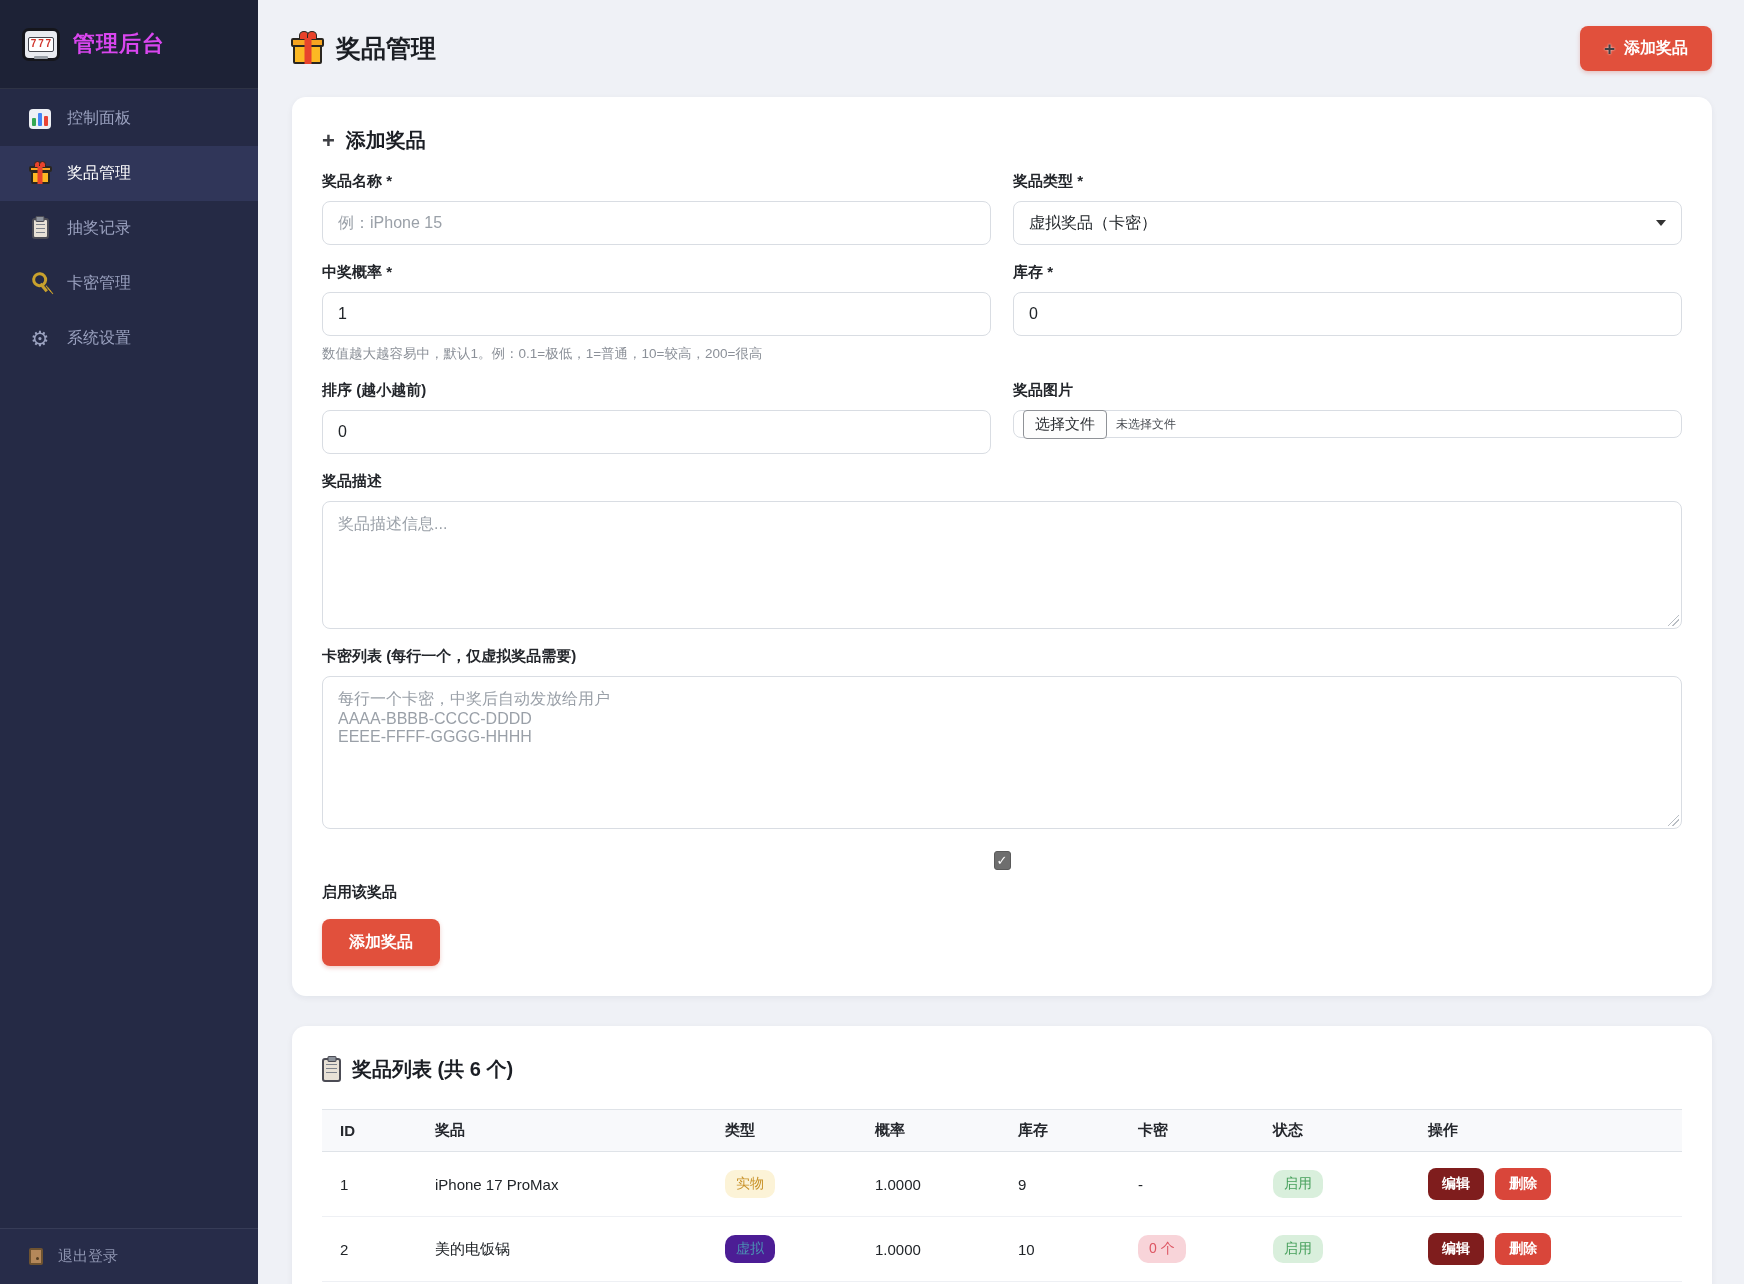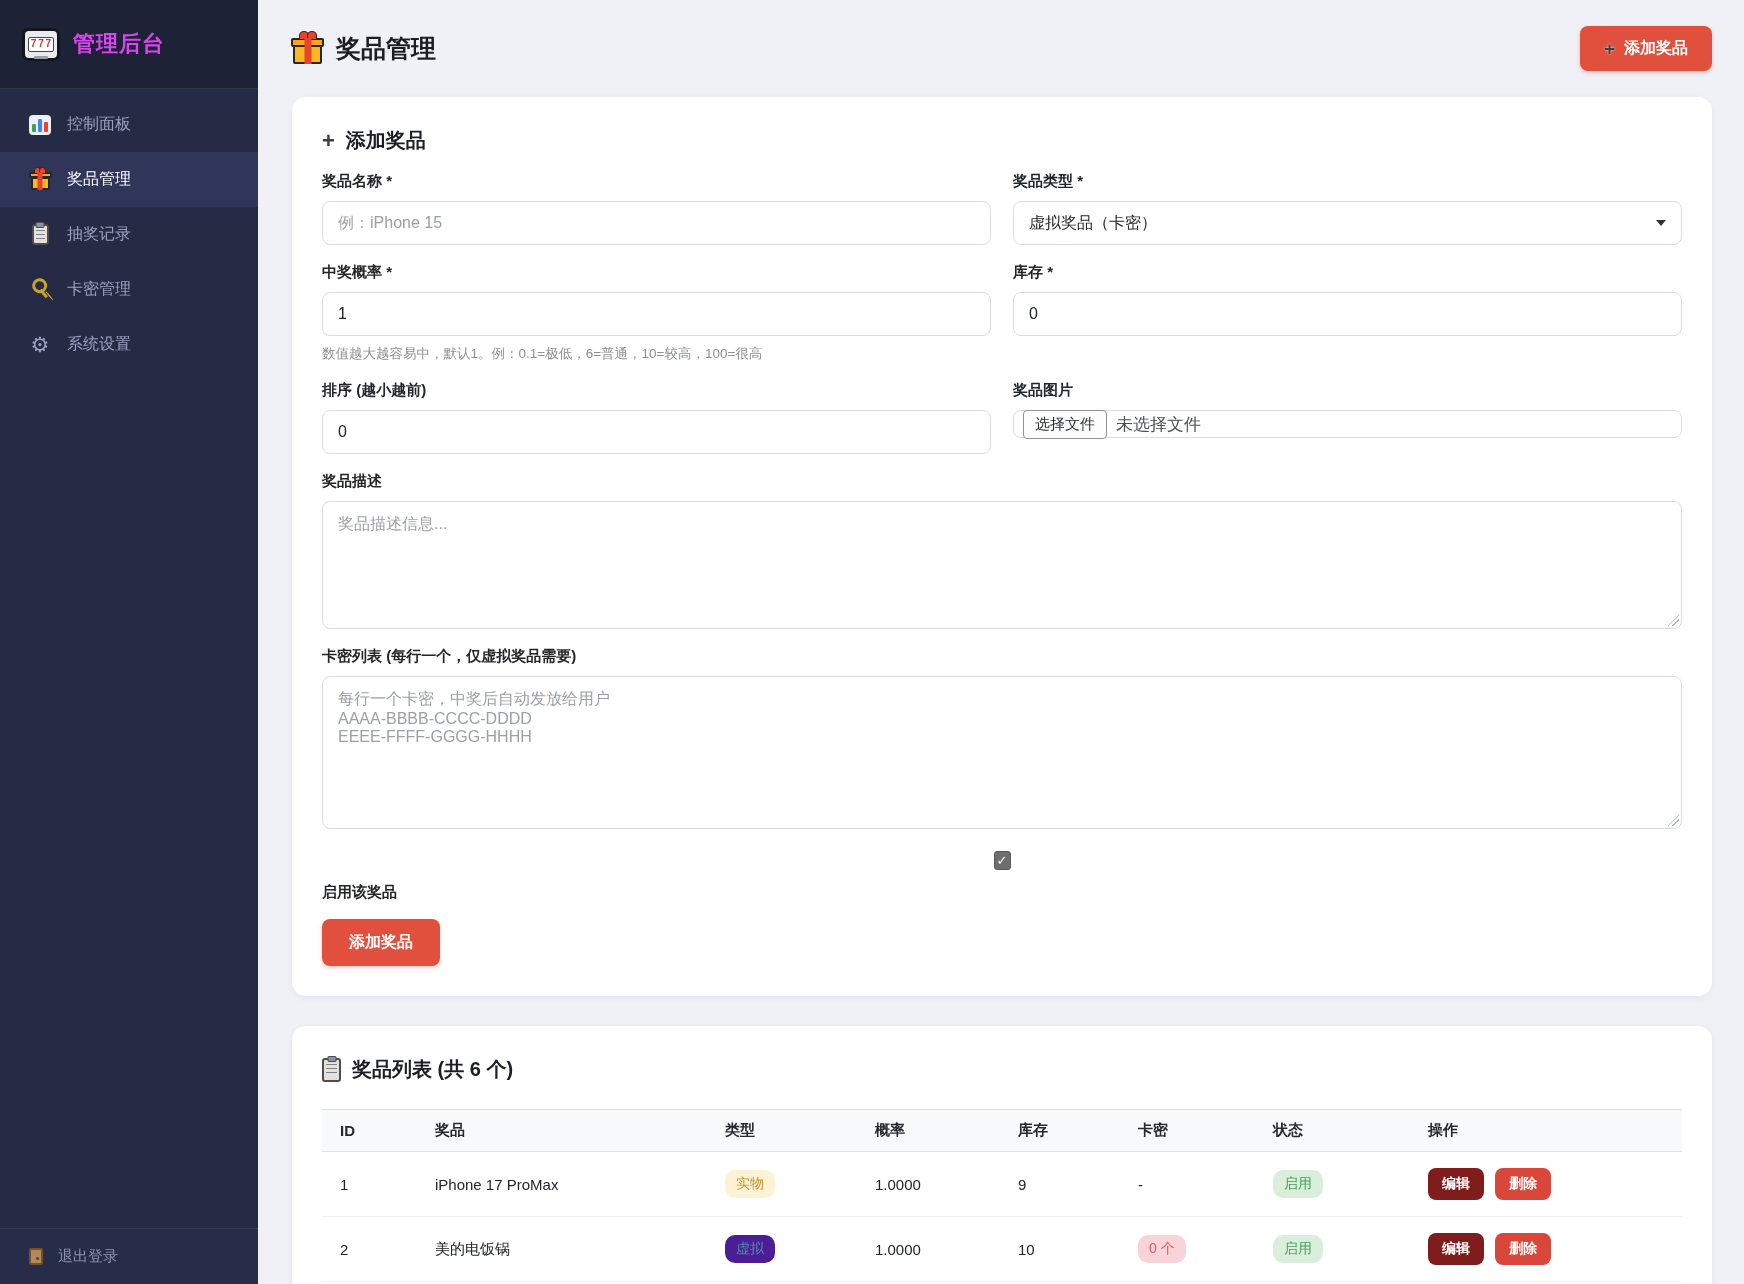--- a/index.html
+++ b/index.html
@@ -12,21 +12,21 @@
   .sidebar { width:258px; height:1284px; background:#252a45; display:flex; flex-direction:column; flex-shrink:0; }
   .side-header { height:89px; background:#1d2236; display:flex; align-items:center; gap:13px;
     padding:0 22px; border-bottom:1px solid rgba(255,255,255,0.08); }
   .slot-icon { width:38px; height:33px; background:#e9ebf0; border:3px solid #15161c; border-radius:7px;
     position:relative; display:flex; align-items:center; justify-content:center; }
   .slot-screen { width:26px; height:15px; background:#fff; border:1px solid #44464e; border-radius:2px;
     display:flex; align-items:center; justify-content:space-evenly; }
   .slot-screen i { font-style:normal; color:#d1342b; font-size:10px; font-weight:bold; line-height:1; }
   .slot-base { position:absolute; bottom:-1px; left:50%; transform:translateX(-50%); width:14px; height:3px; background:#9aa0a8; border-radius:1px; }
   .side-title { color:#d946ef; font-size:22px; font-weight:bold; letter-spacing:1px; }
-  .side-menu { flex:1; padding-top:8px; }
+  .side-menu { flex:1; padding-top:2px; }
   .menu-item { height:55px; display:flex; align-items:center; gap:15px; padding:0 28px;
     color:#9aa1bf; font-size:16px; cursor:pointer; }
   .menu-item.active { background:#303659; color:#ffffff; }
   .icon-cell { width:24px; display:flex; justify-content:center; align-items:center; flex-shrink:0; }
   
   .chart-icon { width:22px; height:20px; background:#eef0f5; border-radius:4px; display:flex;
     align-items:flex-end; justify-content:center; gap:2px; padding:3px 3px; }
   .chart-icon b { width:4px; border-radius:1px; }
   .chart-icon b:nth-child(1){ height:8px; background:#34a853; }
   .chart-icon b:nth-child(2){ height:13px; background:#4285f4; }
@@ -88,21 +88,21 @@
   .inp::placeholder { color:#9aa0a8; }
   .hint { font-size:13.5px; color:#8b9098; margin-top:9px; }
   .select { height:44px; border:1px solid #d9dde3; border-radius:8px; display:flex; align-items:center;
     justify-content:space-between; padding:0 15px; font-size:16px; cursor:pointer; background:#fff; }
   .caret { width:0; height:0; border-left:5px solid transparent; border-right:5px solid transparent;
     border-top:6px solid #333; }
   .file-box { height:28px; border:1px solid #d9dde3; border-radius:8px; display:flex; align-items:center;
     gap:9px; padding:0 9px; }
   .file-btn { border:1px solid #8f9297; background:#fdfdfd; border-radius:4px; padding:4px 11px;
     font-size:15px; color:#2c2f33; cursor:pointer; }
-  .file-none { font-size:17px; color:#4a4e54; }
+  .file-none { font-size:12px; color:#4a4e54; }
   .ta-wrap { position:relative; }
   textarea.ta { width:100%; border:1px solid #d9dde3; border-radius:8px; padding:12px 15px;
     font-size:16px; font-family:inherit; color:#212529; resize:none; display:block; }
   textarea.ta::placeholder { color:#9aa0a8; }
   .ta-desc { height:128px; }
   .ta-cards { height:153px; }
   .grip { position:absolute; right:3px; bottom:3px; width:11px; height:11px;
     background:linear-gradient(135deg, transparent 0 46%, #b9bec4 46% 54%, transparent 54% 66%, #b9bec4 66% 74%, transparent 74%); }
   .check-wrap { margin-top:22px; text-align:center; }
   .checkbox { display:inline-flex; width:17px; height:19px; background:#6e6e6e; border:1px solid #5a5a5a;
@@ -226,21 +226,21 @@
         <label class="field-label">奖品类型 *</label>
         <div class="select">
           <span>虚拟奖品（卡密）</span>
           <span class="caret"></span>
         </div>
       </div>
 
       <div>
         <label class="field-label">中奖概率 *</label>
         <input class="inp" value="1" style="">
-        <div class="hint">数值越大越容易中，默认1。例：0.1=极低，6=普通，10=较高，100=很高</div>
+        <div class="hint">数值越大越容易中，默认1。例：0.1=极低，1=普通，10=较高，200=很高</div>
       </div>
       <div>
         <label class="field-label">库存 *</label>
         <input class="inp" value="0" style="">
       </div>
 
       <div>
         <label class="field-label">排序 (越小越前)</label>
         <input class="inp" value="0" style="">
       </div>

